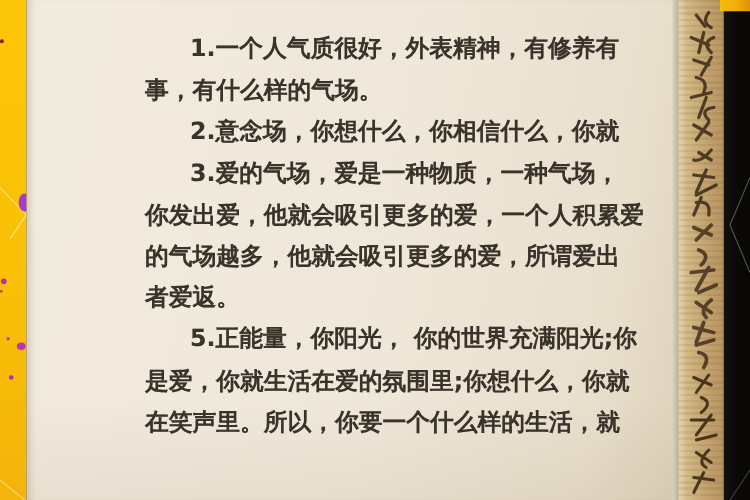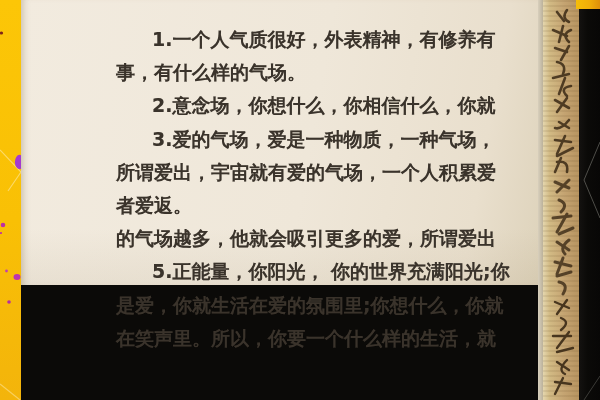--- a/index.html
+++ b/index.html
@@ -11,21 +11,21 @@
     font-family:"DejaVu Sans",sans-serif;
   }
   
   .stripe-left{
     position:absolute;left:0;top:0;width:21px;height:400px;
     background:linear-gradient(180deg,#fcc607 0%,#f9c005 55%,#f3b40b 100%);
   }
   .stripe-left svg{position:absolute;left:0;top:0;}
   
   .paper{
-    position:absolute;left:21px;top:0;width:520px;height:285px;
+    position:absolute;left:21px;top:0;width:520px;height:400px;
     background:
       linear-gradient(180deg,rgba(120,100,60,0) 80%,rgba(120,100,60,.08) 100%),
       linear-gradient(100deg,#f2ebdf 0%,#efe7d9 55%,#e9dfcd 86%,#ddd2ba 100%);
     box-shadow:inset 7px 0 7px -5px rgba(110,90,50,.30);
     text-decoration:underline;
   }
   
   .page-edge{
     position:absolute;left:538px;top:0;width:6px;height:400px;
     background:linear-gradient(90deg,#d8cfbc 0%,#c9c0ac 45%,#b6ab92 100%);
@@ -64,23 +64,23 @@
 <body>
 
 <div class="stage">
 
   <div class="paper">
     <div class="quote">
       <div class="line indent">1.一个人气质很好，外表精神，有修养有</div>
       <div class="line">事，有什么样的气场。</div>
       <div class="line indent">2.意念场，你想什么，你相信什么，你就</div>
       <div class="line indent">3.爱的气场，爱是一种物质，一种气场，</div>
-      <div class="line">所谓爱出，宇宙就有爱的气场，一个人积累爱</div>
+      <div class="line">你发出爱，他就会吸引更多的爱，一个人积累爱</div>
+      <div class="line">的气场越多，他就会吸引更多的爱，所谓爱出</div>
       <div class="line">者爱返。</div>
-      <div class="line">的气场越多，他就会吸引更多的爱，所谓爱出</div>
       <div class="line indent">5.正能量，你阳光， 你的世界充满阳光;你</div>
       <div class="line">是爱，你就生活在爱的氛围里;你想什么，你就</div>
       <div class="line">在笑声里。所以，你要一个什么样的生活，就</div>
     </div>
   </div>
 
   <div class="page-edge"></div>
 
   <div class="stripe-left">
     <svg width="21" height="400" viewBox="0 0 21 400">

